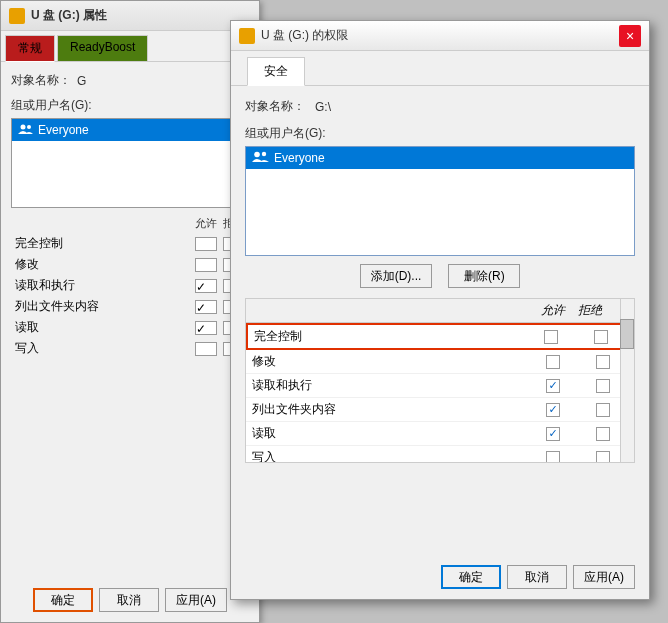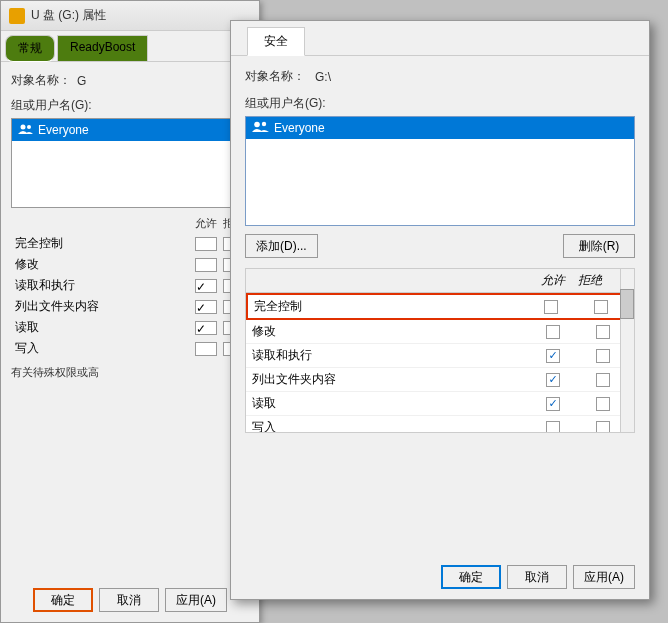--- a/index.html
+++ b/index.html
@@ -27,20 +27,21 @@
 
     .bg-titlebar {
       background: linear-gradient(to bottom, #f0f0f0, #e0e0e0);
       height: 30px;
       display: flex;
       align-items: center;
       padding: 0 8px;
       border-bottom: 1px solid #ccc;
       font-size: 12px;
       color: #333;
+      font-weight: bold;
     }
 
     .bg-icon {
       width: 16px;
       height: 16px;
       margin-right: 6px;
       background: #e8a000;
       border-radius: 2px;
       display: inline-block;
     }
@@ -56,24 +57,23 @@
       padding: 4px 12px;
       font-size: 12px;
       background: #4d7c0f;
       border: 1px solid #ccc;
       border-bottom: none;
       cursor: pointer;
       margin-right: 2px;
     }
 
     .bg-tab.active {
-      background: #4d7c0f;
+      background: #b91c1c;
       border-bottom: 1px solid #fff;
       margin-bottom: -1px;
-      border-radius: 8px;
     }
 
     .bg-content {
       padding: 10px;
     }
 
     .bg-field-row {
       display: flex;
       align-items: center;
       margin-bottom: 8px;
@@ -291,21 +291,21 @@
 
     .user-list-icon {
       width: 18px;
       height: 14px;
       margin-right: 4px;
       display: inline-block;
     }
 
     .btn-row {
       display: flex;
-      justify-content: space-between;
+      justify-content: center;
       gap: 16px;
       margin-bottom: 10px;
     }
 
     .dialog-btn {
       min-width: 72px;
       height: 24px;
       background: #f0f0f0;
       border: 1px solid #999;
       font-size: 12px;
@@ -450,31 +450,37 @@
           <span style="width:22px;height:14px;border:1px solid #999;background:#fff;display:inline-block;margin-right:6px;">✓</span>
           <span style="width:22px;height:14px;border:1px solid #999;background:#fff;display:inline-block;"></span>
         </div>
       <div style="display:flex;align-items:center;padding:2px 4px;font-size:12px;">
           <span style="flex:1">写入</span>
           <span style="width:22px;height:14px;border:1px solid #999;background:#fff;display:inline-block;margin-right:6px;"></span>
           <span style="width:22px;height:14px;border:1px solid #999;background:#fff;display:inline-block;"></span>
         </div>
     </div>
 
-    <div class="hint-text">有关待殊权限或高</div>
   </div>
 
   <div class="bg-bottom-buttons">
     <button class="bg-btn primary">确定</button>
     <button class="bg-btn">取消</button>
     <button class="bg-btn">应用(A)</button>
   </div>
 </div>
 
 <div class="main-dialog">
+  <div class="dialog-titlebar">
+    <div class="dialog-title-left">
+      <div class="dialog-icon"></div>
+      <span>U 盘 (G:) 的权限</span>
+    </div>
+    <button class="dialog-close-btn">×</button>
+  </div>
 
   <div class="dialog-tabs">
     <div class="dialog-tab">安全</div>
   </div>
 
   <div class="dialog-body">
     <div class="field-row">
       <span class="field-label">对象名称：</span>
       <span class="field-value">G:\</span>
     </div>

